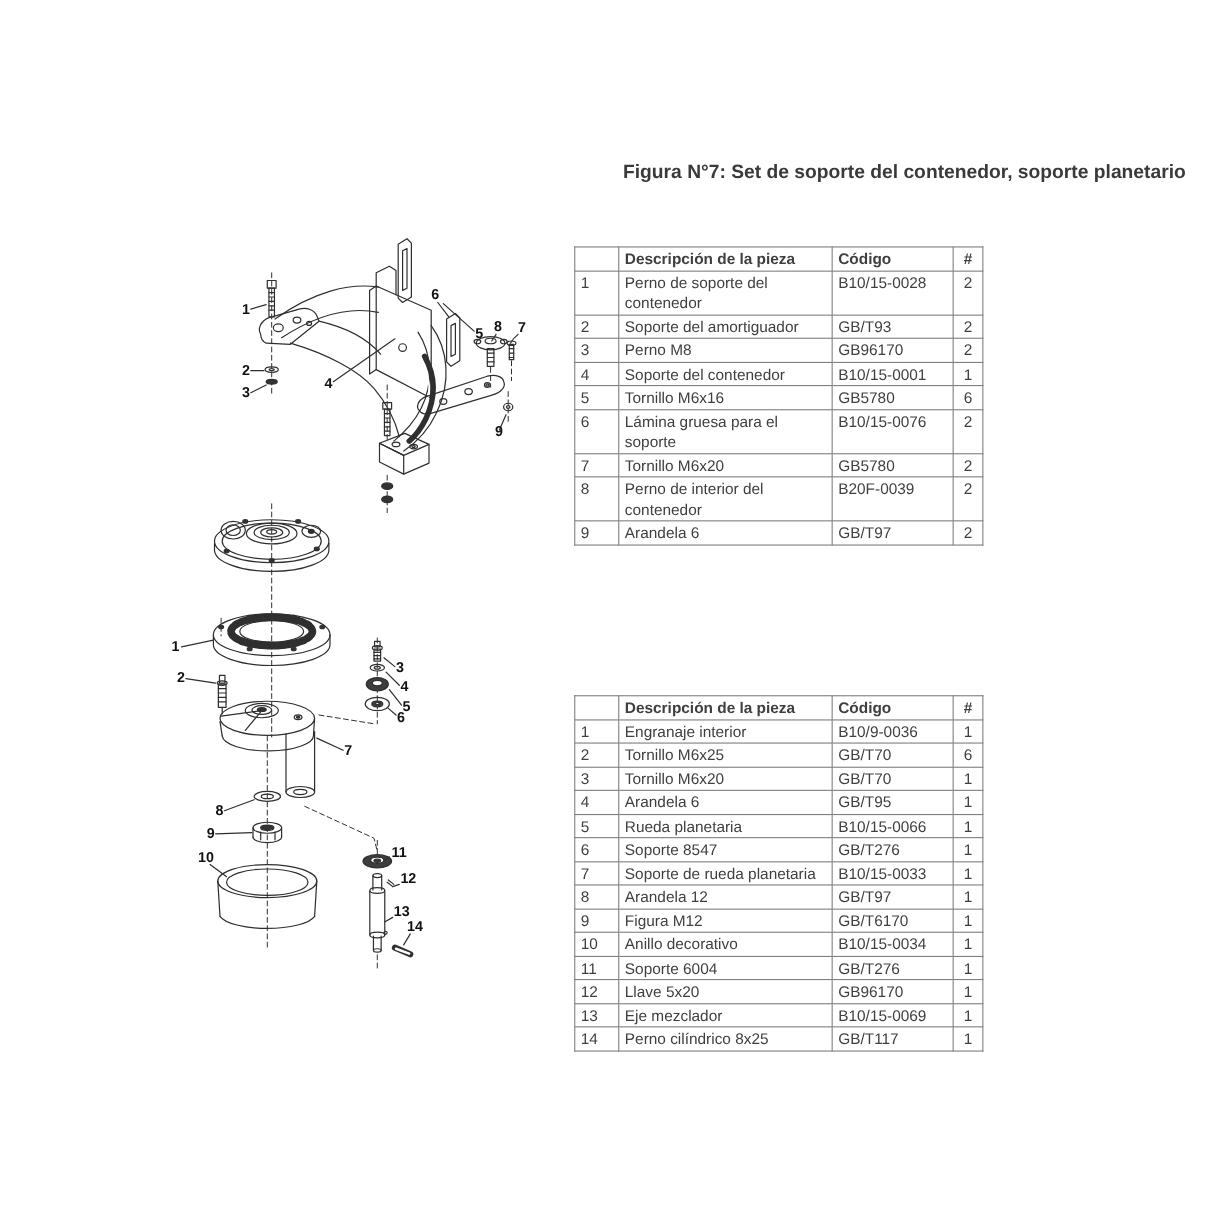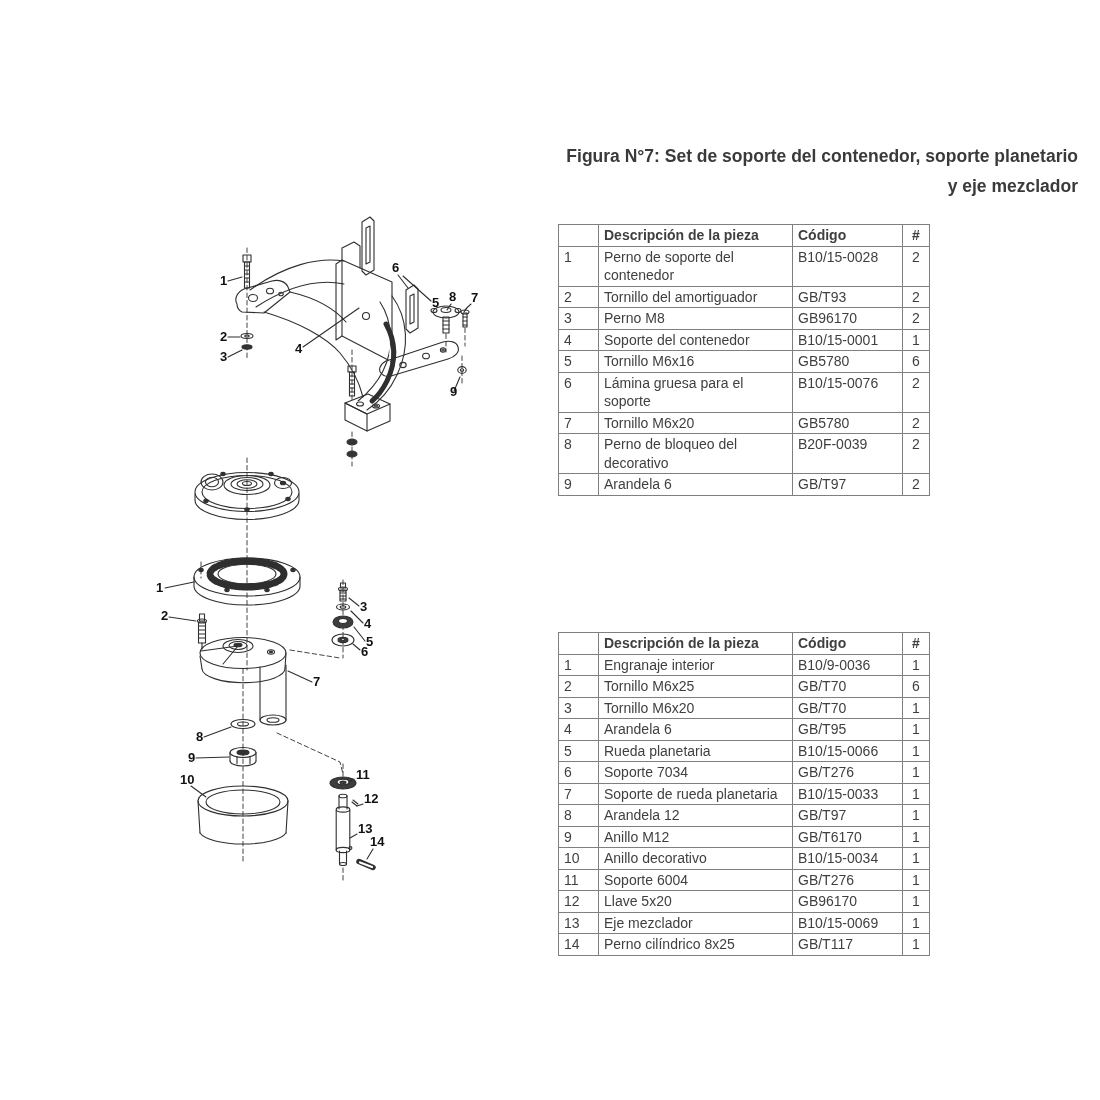--- a/index.html
+++ b/index.html
@@ -6,41 +6,40 @@
   body{
     width:1100px;height:1100px;position:relative;background:#ffffff;
     font-family:"Liberation Sans",sans-serif;overflow:hidden;
   }
   #title{
     position:absolute;top:141px;left:0;width:1078px;text-align:right;
     font-weight:bold;font-size:17.5px;line-height:30px;color:#3a3a3a;
   }
   .parts-table{
     position:absolute;border-collapse:collapse;table-layout:fixed;width:371px;
-    font-size:14px;color:#3f3f3f;background:#fff;margin-left:36px;
+    font-size:14px;color:#3f3f3f;background:#fff;
   }
   .parts-table th,.parts-table td{
     border:1px solid #7f7f7f;padding:1px 5px;vertical-align:top;
     line-height:18.5px;text-align:left;font-weight:normal;overflow:hidden;
   }
   .parts-table th{font-weight:bold;}
   .parts-table th:last-child,.parts-table td:last-child{text-align:center;padding:1px 2px;}
   #table1{left:522px;top:224px;}
   #table2{left:522px;top:632px;}
   #diagram{position:absolute;left:140px;top:200px;}
   .co{font:bold 13px "Liberation Sans",sans-serif;fill:#111;stroke:none;}
   .cl{stroke-dasharray:4.5 3;stroke-width:0.9;}
   .teeth{stroke-width:7;stroke-dasharray:3 2.6;}
 </style>
 </head>
 <body>
 
 <div id="title">
   <div>Figura N°7: Set de soporte del contenedor, soporte planetario</div>
-  <div>y eje mezclador</div>
 </div>
 
 <table id="table1" class="parts-table">
   <colgroup>
       <col style="width:40px">
       <col style="width:194px">
       <col style="width:110px">
       <col style="width:27px">
     </colgroup>
 <thead>
@@ -53,21 +52,21 @@
     </thead>
     <tbody>
       <tr>
         <td>1</td>
         <td>Perno de soporte del contenedor</td>
         <td>B10/15-0028</td>
         <td>2</td>
       </tr>
       <tr>
         <td>2</td>
-        <td>Tornillo del amortiguador</td>
+        <td>Soporte del amortiguador</td>
         <td>GB/T93</td>
         <td>2</td>
       </tr>
       <tr>
         <td>3</td>
         <td>Perno M8</td>
         <td>GB96170</td>
         <td>2</td>
       </tr>
       <tr>
@@ -89,21 +88,21 @@
         <td>2</td>
       </tr>
       <tr>
         <td>7</td>
         <td>Tornillo M6x20</td>
         <td>GB5780</td>
         <td>2</td>
       </tr>
       <tr>
         <td>8</td>
-        <td>Perno de bloqueo del decorativo</td>
+        <td>Perno de interior del contenedor</td>
         <td>B20F-0039</td>
         <td>2</td>
       </tr>
       <tr>
         <td>9</td>
         <td>Arandela 6</td>
         <td>GB/T97</td>
         <td>2</td>
       </tr>
     </tbody>
@@ -150,39 +149,39 @@
         <td>1</td>
       </tr>
       <tr>
         <td>5</td>
         <td>Rueda planetaria</td>
         <td>B10/15-0066</td>
         <td>1</td>
       </tr>
       <tr>
         <td>6</td>
-        <td>Soporte 7034</td>
+        <td>Soporte 8547</td>
         <td>GB/T276</td>
         <td>1</td>
       </tr>
       <tr>
         <td>7</td>
         <td>Soporte de rueda planetaria</td>
         <td>B10/15-0033</td>
         <td>1</td>
       </tr>
       <tr>
         <td>8</td>
         <td>Arandela 12</td>
         <td>GB/T97</td>
         <td>1</td>
       </tr>
       <tr>
         <td>9</td>
-        <td>Anillo M12</td>
+        <td>Figura M12</td>
         <td>GB/T6170</td>
         <td>1</td>
       </tr>
       <tr>
         <td>10</td>
         <td>Anillo decorativo</td>
         <td>B10/15-0034</td>
         <td>1</td>
       </tr>
       <tr>

